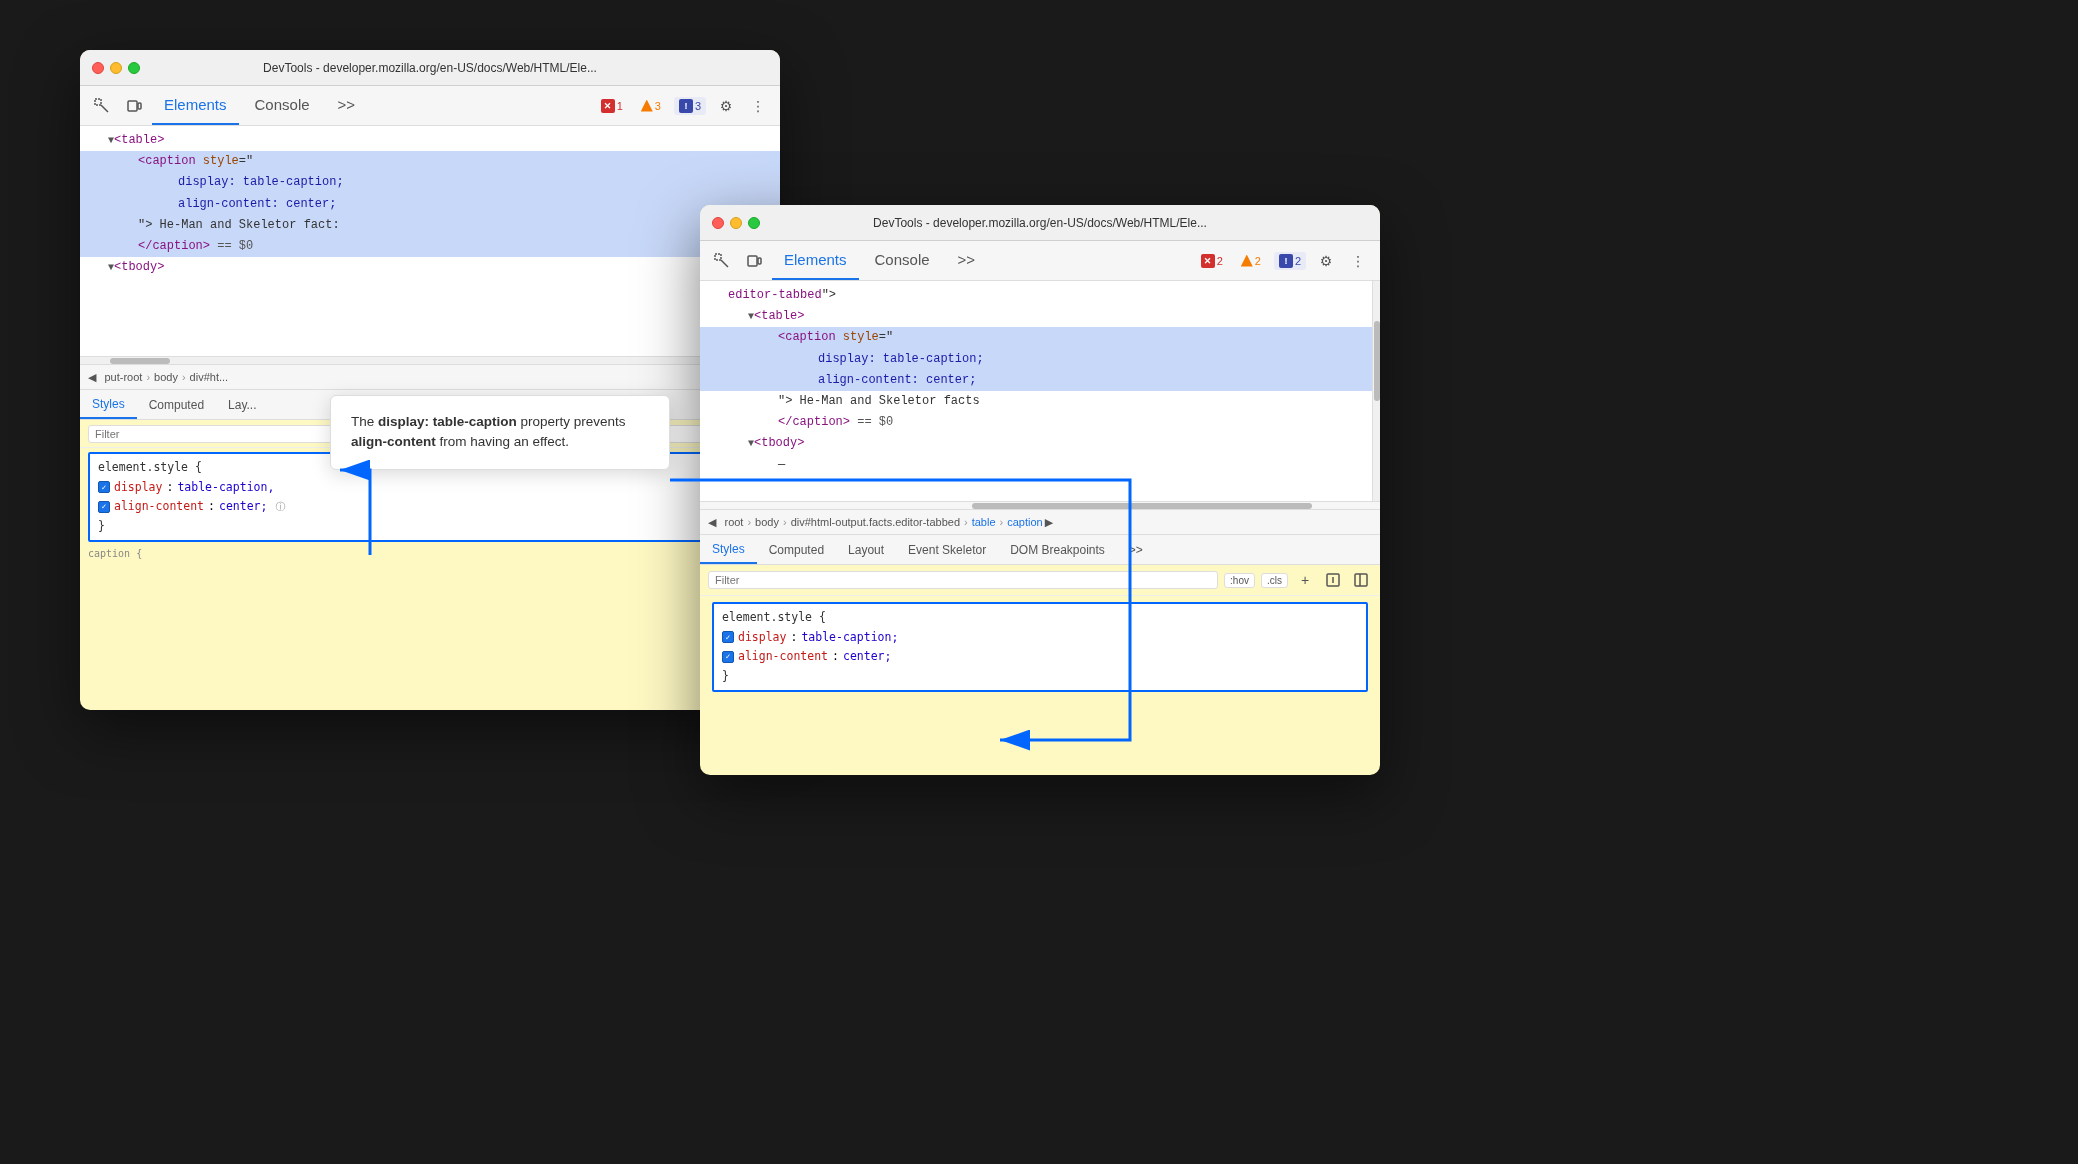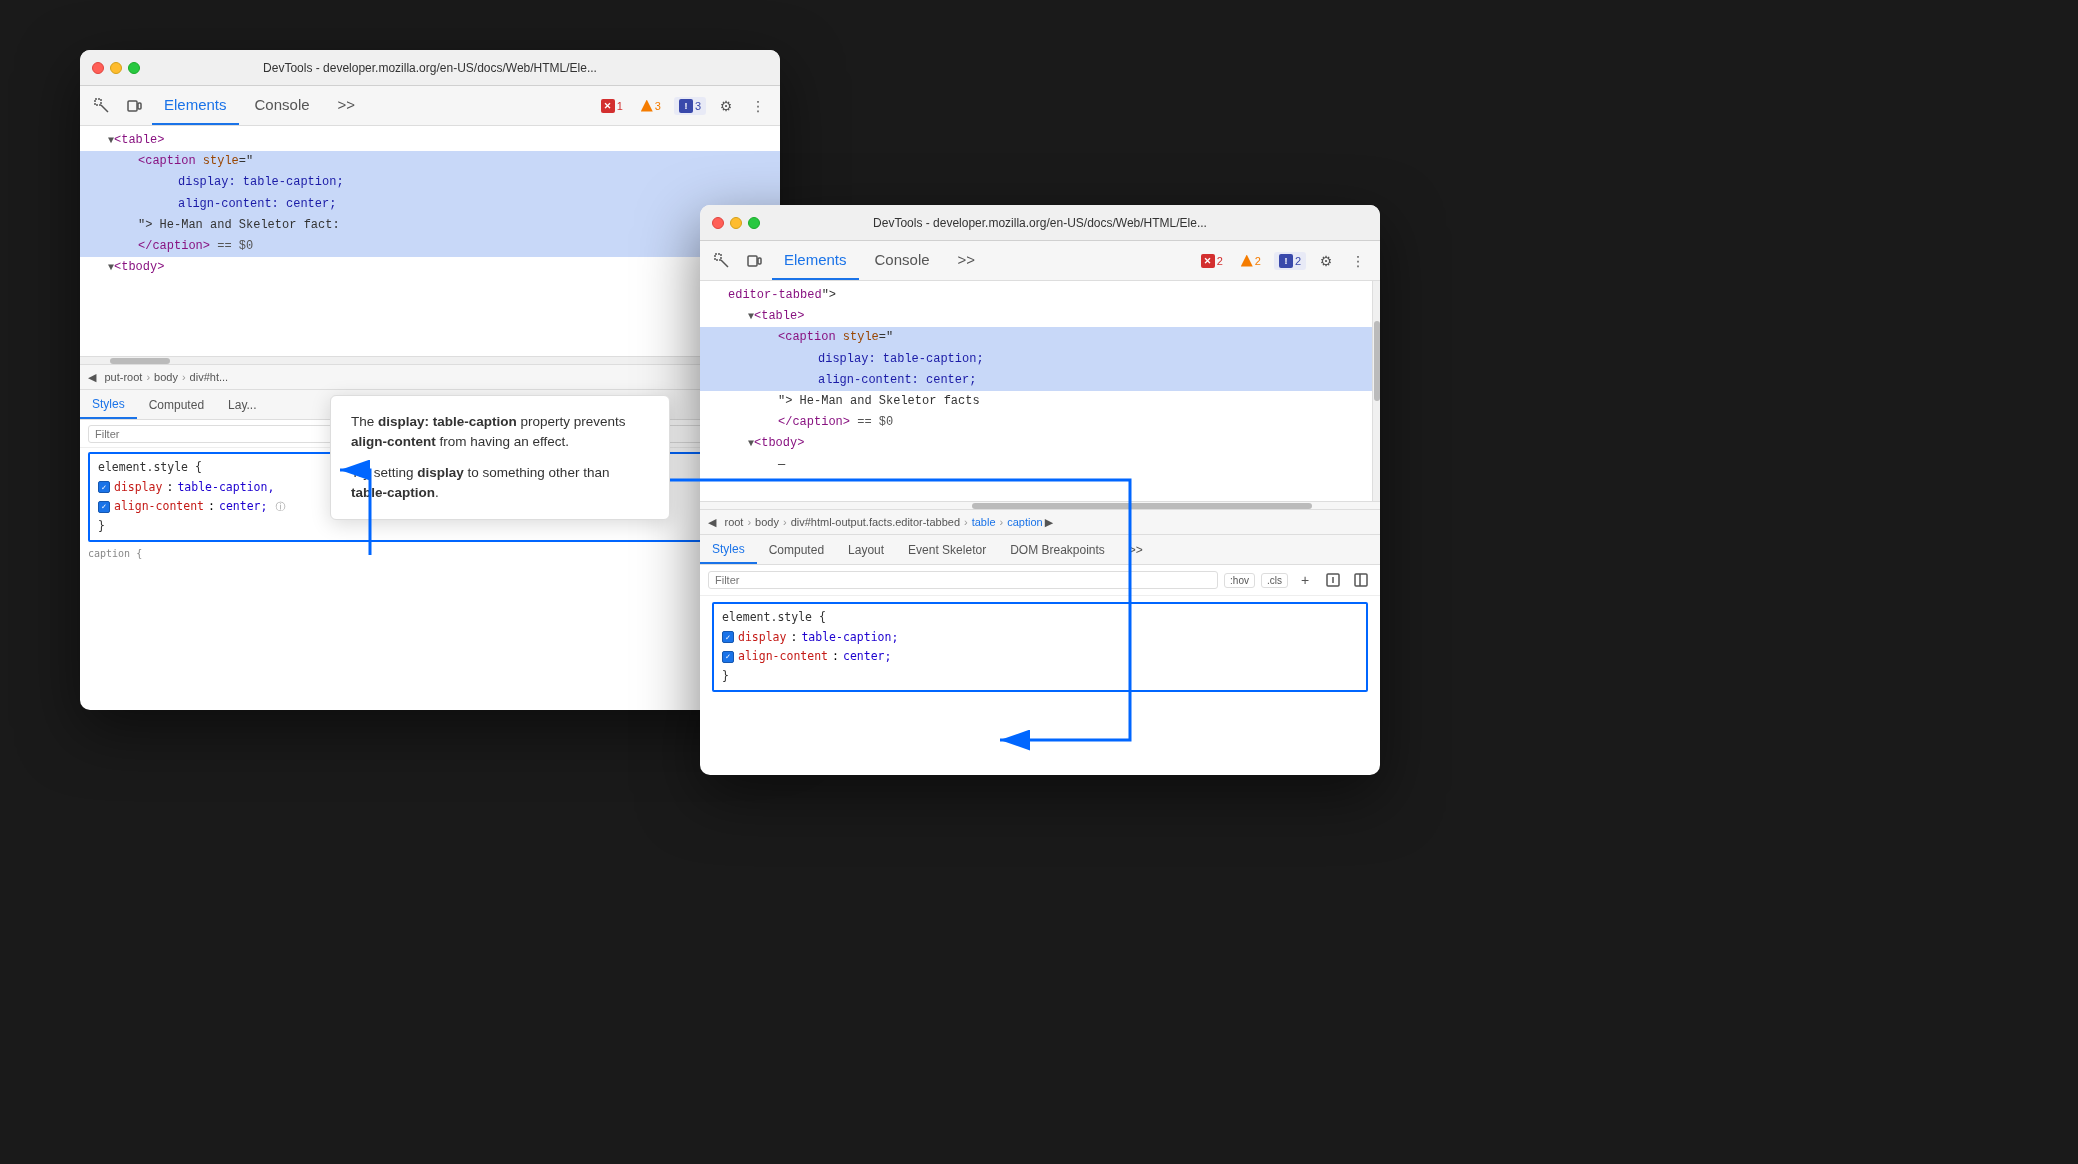--- a/index.html
+++ b/index.html
@@ -8,21 +8,21 @@
       width: 2078px;
       height: 1164px;
       position: relative;
       font-family: -apple-system, BlinkMacSystemFont, 'Segoe UI', sans-serif;
       overflow: hidden;
     }
 
     
     .devtools-window {
       position: absolute;
-      background: #ffffff;
+      background: #fef9c3;
       border-radius: 10px;
       box-shadow: 0 20px 60px rgba(0,0,0,0.5);
       overflow: hidden;
     }
 
     
     .window-1 {
       left: 80px;
       top: 50px;
       width: 700px;
@@ -286,21 +286,21 @@
       width: 340px;
       box-shadow: 0 4px 20px rgba(0,0,0,0.15);
       font-size: 13.5px;
       line-height: 1.5;
       color: #333;
       left: 330px;
       top: 345px;
       z-index: 100;
     }
 
-    .tooltip-popup p { margin-bottom: 10px; }
+    .tooltip-popup p { margin-bottom: 0; }
     .tooltip-popup p:last-child { margin-bottom: 0; }
 
     svg.arrow-svg {
       position: absolute;
       overflow: visible;
       pointer-events: none;
     }
 
     
     .scrollbar-h {
@@ -504,23 +504,20 @@
       </div>
       <div class="css-rule-next">caption {</div>
     </div>
   </div>
 </div>
 
 <div class="tooltip-popup" style="left:330px; top:395px;">
   <p>
     The <strong>display: table-caption</strong> property prevents <strong>align-content</strong> from having an effect.
   </p>
-  <p>
-    Try setting <strong>display</strong> to something other than <strong>table-caption</strong>.
-  </p>
 </div>
 
 <svg class="arrow-svg" style="position:absolute;left:0;top:0;width:2078px;height:1164px;pointer-events:none;z-index:200;">
 
   <defs>
     <marker id="arrowhead" markerWidth="10" markerHeight="7" refX="10" refY="3.5" orient="auto">
       <polygon points="0 0, 10 3.5, 0 7" fill="#0066ff"></polygon>
     </marker>
   </defs>
 

